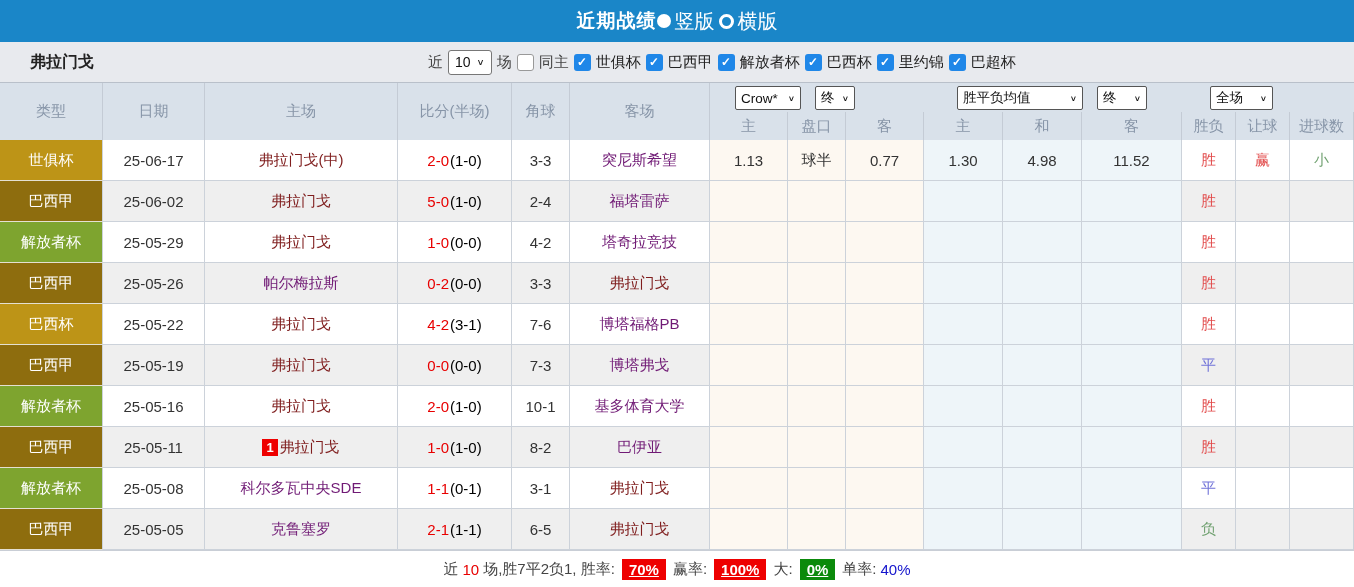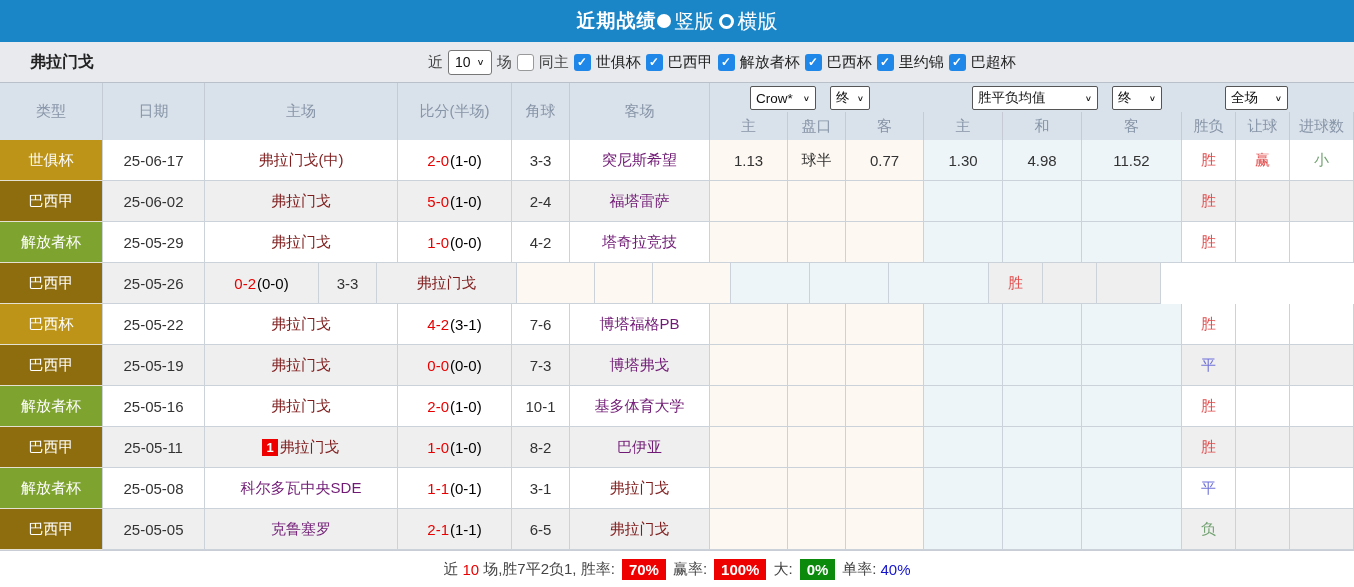--- a/index.html
+++ b/index.html
@@ -50,21 +50,21 @@
   .filter-controls .lg-label { color:#222; }
   
   .tbl { border-top:1px solid #b9c0ca; }
   .hdr { display:flex; background:#d9e1ea; height:57px; }
   .hcell {
     display:flex; align-items:center; justify-content:center;
     color:#8795a8; font-size:15px;
     border-right:1px solid #c4cbd5; height:57px;
   }
   .right-head { position:relative; width:644px; height:57px; }
-  .drow { position:absolute; top:0; left:15px; right:0; height:28px; }
+  .drow { position:absolute; top:0; left:0; right:0; height:28px; }
   .dd {
     position:absolute; top:3px; background:#fff; border:1px solid #555;
     border-radius:2px; height:24px; display:flex; align-items:center;
     justify-content:space-between; padding:0 5px; font-size:13.5px; color:#111;
     cursor:pointer; white-space:nowrap;
   }
   .dd .chev { font-size:10px; margin-left:5px; transform:scaleY(.8); }
   .srow { position:absolute; top:29px; left:0; display:flex; height:28px; }
   .scell {
     display:flex; align-items:center; justify-content:center;
@@ -105,21 +105,21 @@
   }
   
   .footer {
     height:38px; border-top:1px solid #c9ced6; background:#fff;
     display:flex; align-items:center; justify-content:center;
     font-size:15px; color:#444; gap:4px;
   }
   .footer .num-red { color:#e80000; }
   .pct {
     color:#fff; font-weight:bold; padding:2px 7px; font-size:15px;
-    display:inline-block; margin:0 3px;
+    display:inline-block; margin:0 3px;text-decoration:underline;
   }
   .pct.red { background:#ee0000; }
   .pct.green { background:#0b8a0b; }
   .footer .blue { color:#1414cc; }
 </style>
 </head>
 <body>
 
 <div class="topbar">
   <span class="title">近期战绩</span>
@@ -272,20 +272,23 @@
     <div class="cell eu w-o5"></div>
     <div class="cell eu w-o6"></div>
     <div class="cell w-r1 res-win">胜</div>
     <div class="cell w-r2"></div>
     <div class="cell w-r3"></div>
   </div>
 
   <div class="row stripe">
     <div class="cell league lg-brown w-league">巴西甲</div>
     <div class="cell w-date">25-05-26</div>
+    <div class="cell w-home">
+        <span class="t-black">帕尔梅拉斯</span>
+      </div>
     <div class="cell w-score">
         <span class="score-red">0-2</span>
         <span class="half-black">(0-0)</span>
       </div>
     <div class="cell w-corner">3-3</div>
     <div class="cell w-away">
         <span class="t-green">弗拉门戈</span>
       </div>
     <div class="cell ah w-o1"></div>
     <div class="cell ah w-o2"></div>

